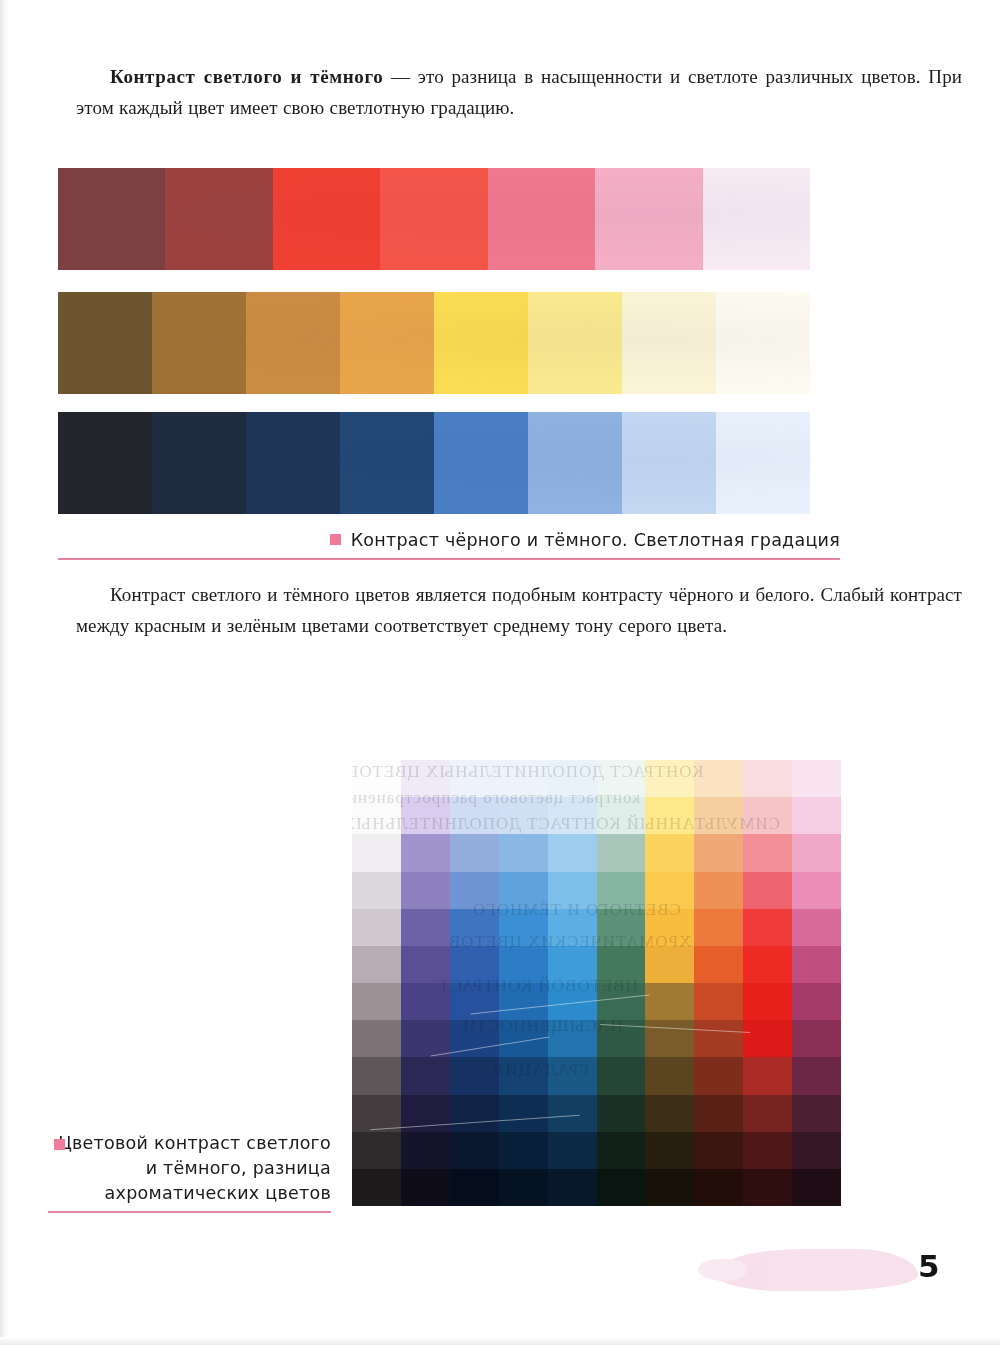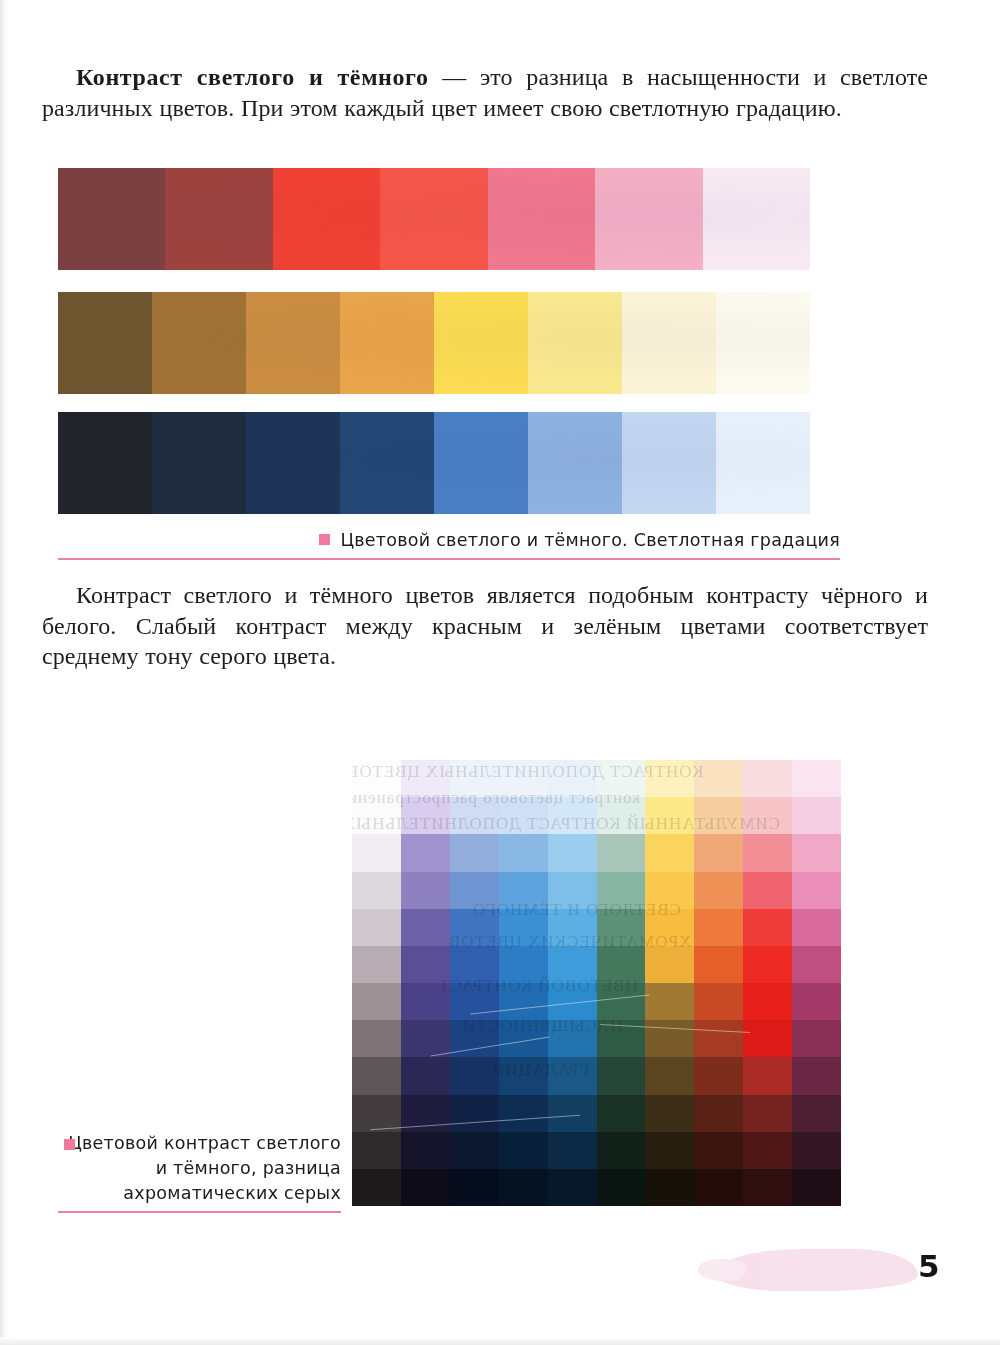--- a/index.html
+++ b/index.html
@@ -29,23 +29,23 @@
     position: absolute;
     left: 0; bottom: 0;
     width: 1000px; height: 8px;
     background: linear-gradient(to top, #ececec, #ffffff);
     pointer-events: none;
   }
 
   
   .prose {
     position: absolute;
-    left: 42px;
+    left: 76px;
     width: 886px;
-    font-size: 24px;
+    font-size: 19px;
     line-height: 30.5px;
     text-align: justify;
     text-align-last: left;
     letter-spacing: 0.1px;
     word-spacing: 0.5px;
   }
   .prose p { margin: 0; text-indent: 34px; }
   .prose b { font-weight: bold; letter-spacing: 0.6px; }
 
   #intro-para { top: 62px; }
@@ -100,21 +100,21 @@
   #caption-strips {
     top: 528px;
     left: 58px;
     width: 782px;
     text-align: right;
   }
   #caption-strips .rule { width: 100%; }
 
   #caption-grid {
     top: 1131px;
-    left: 58px;
+    left: 48px;
     width: 283px;
     text-align: right;
   }
   #caption-grid .rule { width: 100%; }
   #caption-grid .cap-lines { display: inline-block; text-align: right; }
   #caption-grid .cap-bullet {
     position: absolute;
     left: 6px;
     top: 8px;
     margin: 0;
@@ -232,21 +232,21 @@
     <div class="swatch" style="background: rgb(30, 53, 88);"></div>
     <div class="swatch" style="background: rgb(35, 72, 118);"></div>
     <div class="swatch" style="background: rgb(74, 126, 196);"></div>
     <div class="swatch" style="background: rgb(143, 178, 224);"></div>
     <div class="swatch" style="background: rgb(195, 215, 241);"></div>
     <div class="swatch" style="background: rgb(232, 241, 251);"></div>
     <div class="paper-tint"></div>
   </div>
 
 <div class="caption" id="caption-strips">
-  <span class="cap-bullet"></span><span>Цветовой светлого и тёмного. Светлотная градация</span>
+  <span class="cap-bullet"></span><span>Контраст чёрного и тёмного. Светлотная градация</span>
   <div class="rule"></div>
 </div>
 
 <div class="prose" id="mid-block">
   <p>Контраст светлого и тёмного цветов является подобным контрасту чёрного и белого. Слабый контраст между красным и зелёным цветами соответствует среднему тону серого цвета.</p>
 </div>
 
 <div id="value-grid">
     <div class="cell" style="background: rgb(253, 253, 253);"></div>
     <div class="cell" style="background: rgb(239, 234, 247);"></div>
@@ -382,19 +382,19 @@
 <div class="scratch" style="left:430px; top:1046px; width:120px; transform:rotate(-9deg);"></div>
 <div class="scratch" style="left:470px; top:1004px; width:180px; transform:rotate(-6deg);"></div>
 <div class="scratch" style="left:370px; top:1122px; width:210px; transform:rotate(-4deg);"></div>
 <div class="scratch" style="left:600px; top:1028px; width:150px; transform:rotate(3deg);"></div>
 
 <div class="caption" id="caption-grid">
   <span class="cap-bullet"></span>
   <span class="cap-lines">
     <span>Цветовой контраст светлого</span><br>
     <span>и тёмного, разница</span><br>
-    <span>ахроматических серых</span>
+    <span>ахроматических цветов</span>
   </span>
   <div class="rule"></div>
 </div>
 
 <div id="folio-swash"></div>
 <div id="folio-number">5</div>
 
 </body></html>

